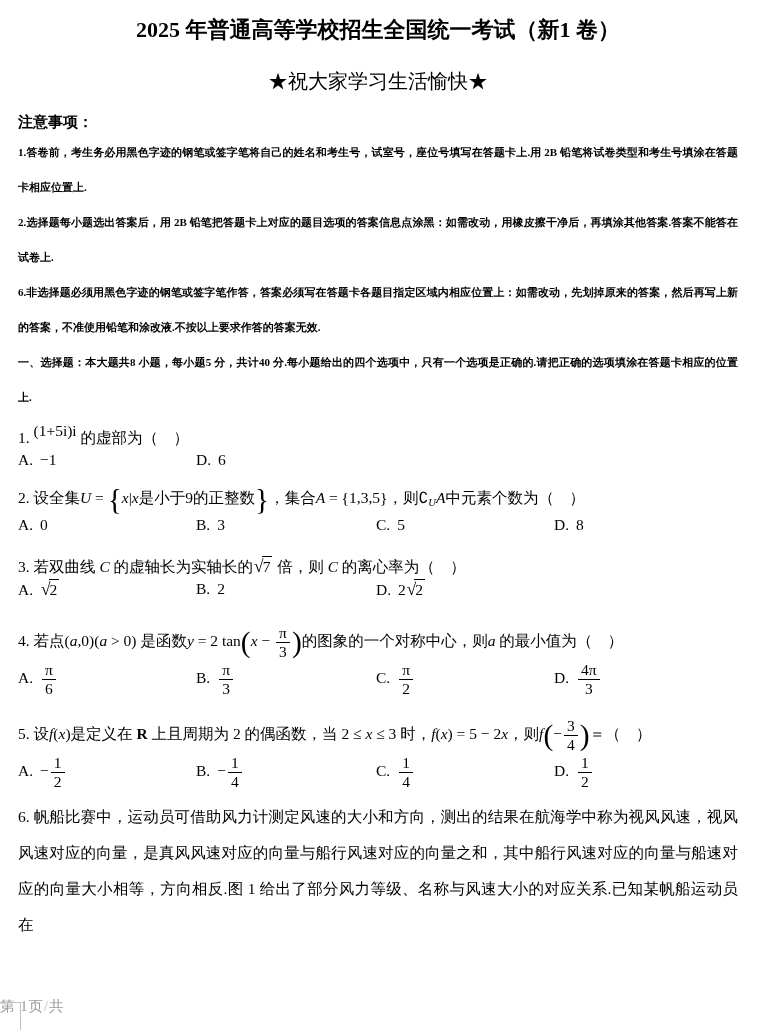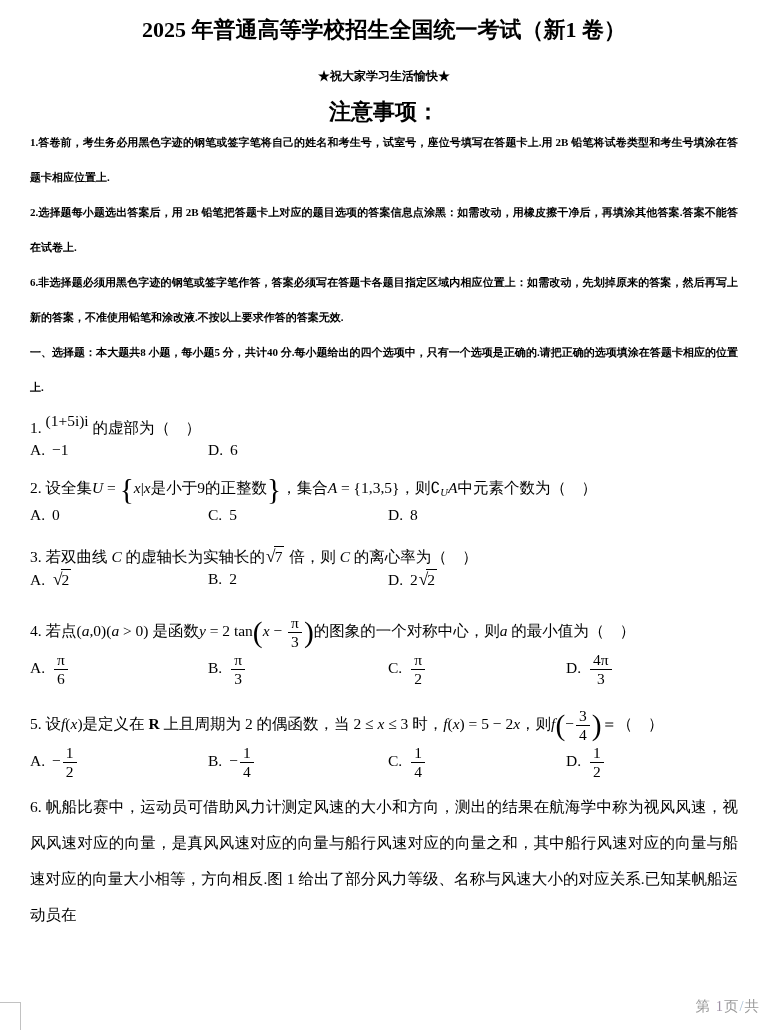--- a/index.html
+++ b/index.html
@@ -1,24 +1,24 @@
 <!DOCTYPE html>
 <html><head>
 <meta charset="utf-8">
 <style>
   * { margin:0; padding:0; box-sizing:border-box; }
   html,body { width:760px; height:1030px; background:#ffffff; overflow:hidden; }
   body { position:relative; font-family:"Liberation Serif", serif; color:#000; }
-  .page { padding:14px 22px 0 30px; }
+  .page { padding:14px 22px 0 18px; }
 
   .title { text-align:center; font-size:22px; font-weight:bold; line-height:32px; }
-  .subtitle { text-align:center; font-size:12px; font-weight:bold; margin-top:22px;
+  .subtitle { text-align:center; font-size:20px; font-weight:normal; margin-top:22px;
               font-family:"Liberation Sans", sans-serif; }
 
-  .notice-head { font-size:22px; font-weight:bold; margin-top:14px; line-height:26px;text-align:center; }
+  .notice-head { font-size:15px; font-weight:bold; margin-top:14px; line-height:26px; }
   .bold-par { font-size:11px; font-weight:bold; line-height:35px; text-align:justify; }
 
   .q-line { font-size:15.5px; line-height:26px; }
   .opts { display:grid; grid-template-columns:178px 180px 178px 1fr; font-size:15.5px; }
   .opt { white-space:nowrap; }
   .opt-label { margin-right:7px; }
 
   .seg-t { }
   .seg-i { font-style:italic; }
   .seg-m { }
@@ -34,21 +34,21 @@
   .sqrt .rad { border-top:1.2px solid #000; padding:1px 2px 0 1px; margin-left:-2px; }
 
   .mt-q1 { margin-top:10px; }
   .mt-opt { }
   .mt-q2 { margin-top:16px; }
   .mt-q3 { margin-top:20px; }
   .mt-q4 { margin-top:24px; }
   .mt-q5 { margin-top:20px; }
   .q6 { font-size:15.5px; line-height:36px; text-align:justify; margin-top:8px; }
 
-  .footer { position:absolute; top:997px; left:0; width:100%; text-align:right;
+  .footer { position:absolute; top:997px; left:0; width:100%; text-align:left;
             font-size:14.5px; color:#9a9a9a; letter-spacing:1px; }
   .footer .pg-num { color:#9d8fa4; }
   .footer .pg-slash { color:#a9c0d6; }
 
   .corner-box { position:absolute; left:0; top:1002px; width:21px; height:28px;
                 border-top:1px solid #c2c2c2; border-right:1px solid #c2c2c2; }
 </style>
 </head>
 <body>
 
@@ -65,20 +65,21 @@
 
   <div class="q-line mt-q1"><span class="seg-t">1. </span><span class="seg-sup">(1+5i)i</span><span class="seg-t"> 的虚部为（　）</span></div>
   <div class="opts mt-opt">
     <div class="opt"><span class="opt-label">A.</span><span class="opt-val"><span class="seg-m">−1</span></span></div>
     <div class="opt"><span class="opt-label">D.</span><span class="opt-val"><span class="seg-m">6</span></span></div>
   </div>
 
   <div class="q-line mt-q2"><span class="seg-t">2. 设全集</span><span class="seg-i">U</span><span class="seg-m"> = </span><span class="seg-big">{</span><span class="seg-i">x</span><span class="seg-m">|</span><span class="seg-i">x</span><span class="seg-t">是小于9的正整数</span><span class="seg-big">}</span><span class="seg-t">，集合</span><span class="seg-i">A</span><span class="seg-m"> = {1,3,5}</span><span class="seg-t">，则</span><span class="seg-m">∁</span><span class="seg-sub">U</span><span class="seg-i">A</span><span class="seg-t">中元素个数为（　）</span></div>
   <div class="opts mt-opt">
     <div class="opt"><span class="opt-label">A.</span><span class="opt-val"><span class="seg-m">0</span></span></div>
+    <div class="opt"><span class="opt-label">B.</span><span class="opt-val"><span class="seg-m">3</span></span></div>
     <div class="opt"><span class="opt-label">C.</span><span class="opt-val"><span class="seg-m">5</span></span></div>
     <div class="opt"><span class="opt-label">D.</span><span class="opt-val"><span class="seg-m">8</span></span></div>
   </div>
 
   <div class="q-line mt-q3"><span class="seg-t">3. 若双曲线 </span><span class="seg-i">C</span><span class="seg-t"> 的虚轴长为实轴长的</span><span class="sqrt"><span class="rsign">√</span><span class="rad">7</span></span><span class="seg-t"> 倍，则 </span><span class="seg-i">C</span><span class="seg-t"> 的离心率为（　）</span></div>
   <div class="opts mt-opt">
     <div class="opt"><span class="opt-label">A.</span><span class="opt-val"><span class="sqrt"><span class="rsign">√</span><span class="rad">2</span></span></span></div>
     <div class="opt"><span class="opt-label">B.</span><span class="opt-val"><span class="seg-m">2</span></span></div>
     <div class="opt"><span class="opt-label">D.</span><span class="opt-val"><span class="seg-m">2</span><span class="sqrt"><span class="rsign">√</span><span class="rad">2</span></span></span></div>
   </div>

